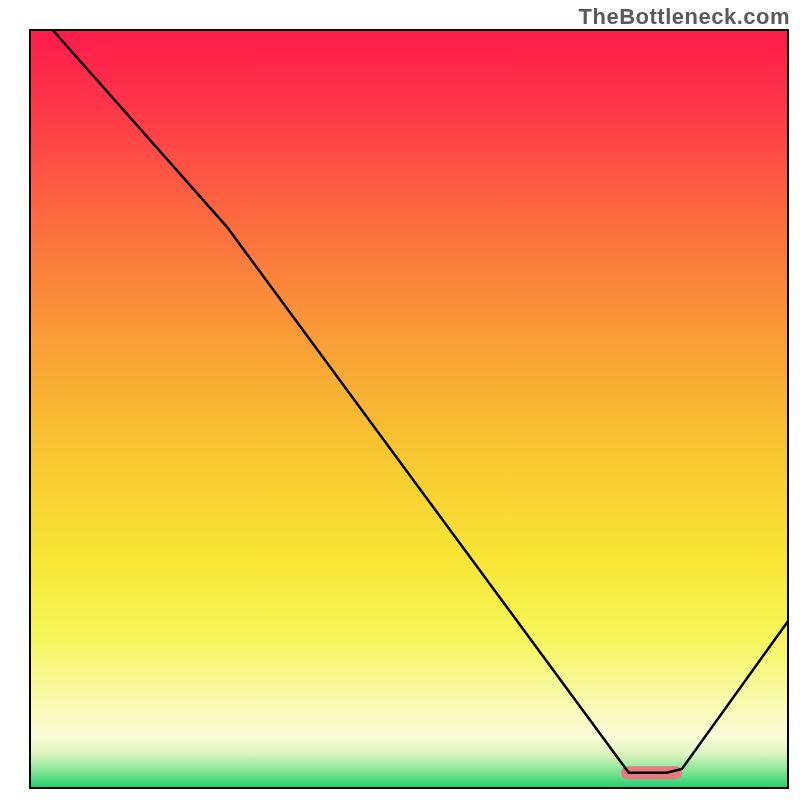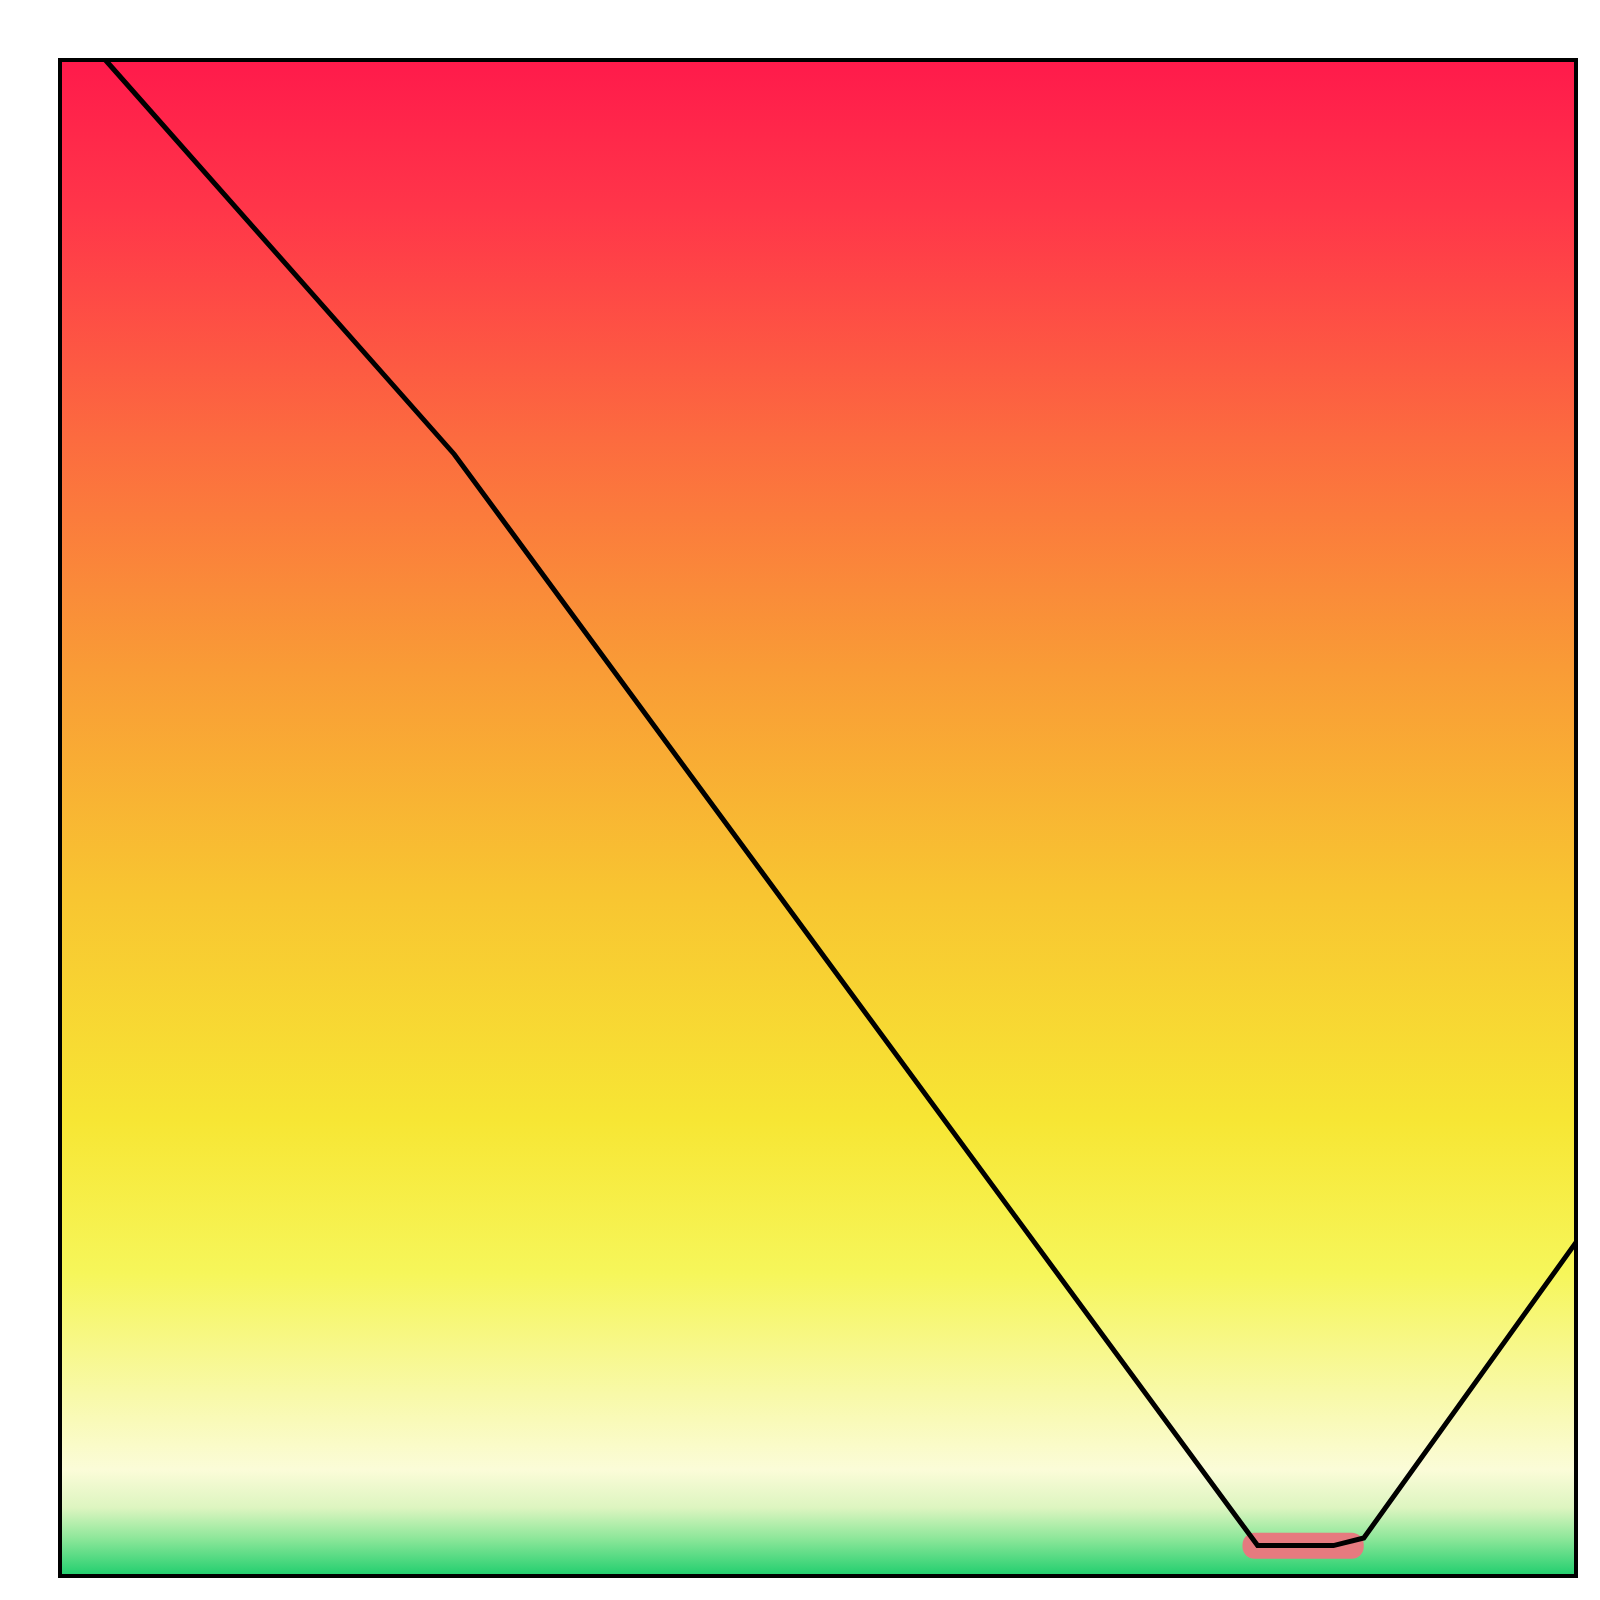--- a/index.html
+++ b/index.html
@@ -27,20 +27,21 @@
     z-index: 10;
   }
   svg {
     display: block;
   }
 </style>
 </head>
 <body>
 
 <div id="container">
+  <div id="watermark">TheBottleneck.com</div>
   <svg id="chart-svg" width="800" height="800" viewBox="0 0 800 800">
     <defs>
       <linearGradient id="bg-grad" x1="0" y1="0" x2="0" y2="1">
           <stop offset="0%" stop-color="#FF1A4B"></stop>
           <stop offset="10%" stop-color="#FF3649"></stop>
           <stop offset="25%" stop-color="#FC6B3F"></stop>
           <stop offset="40%" stop-color="#F99B36"></stop>
           <stop offset="55.00000000000001%" stop-color="#F8C531"></stop>
           <stop offset="70%" stop-color="#F7E634"></stop>
           <stop offset="80%" stop-color="#F6F65A"></stop>

